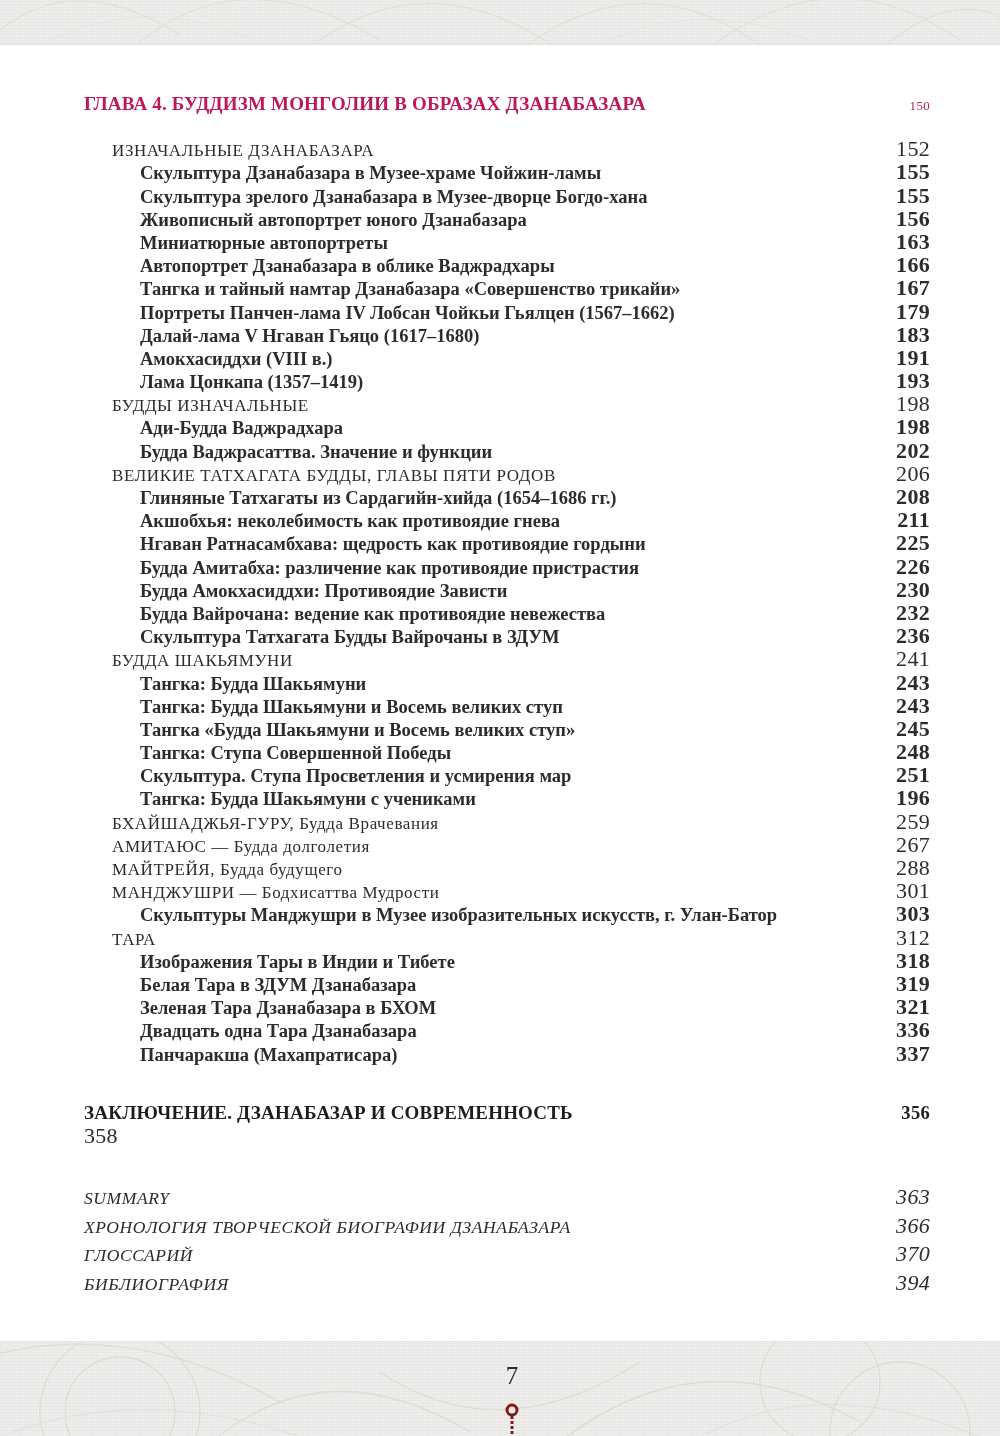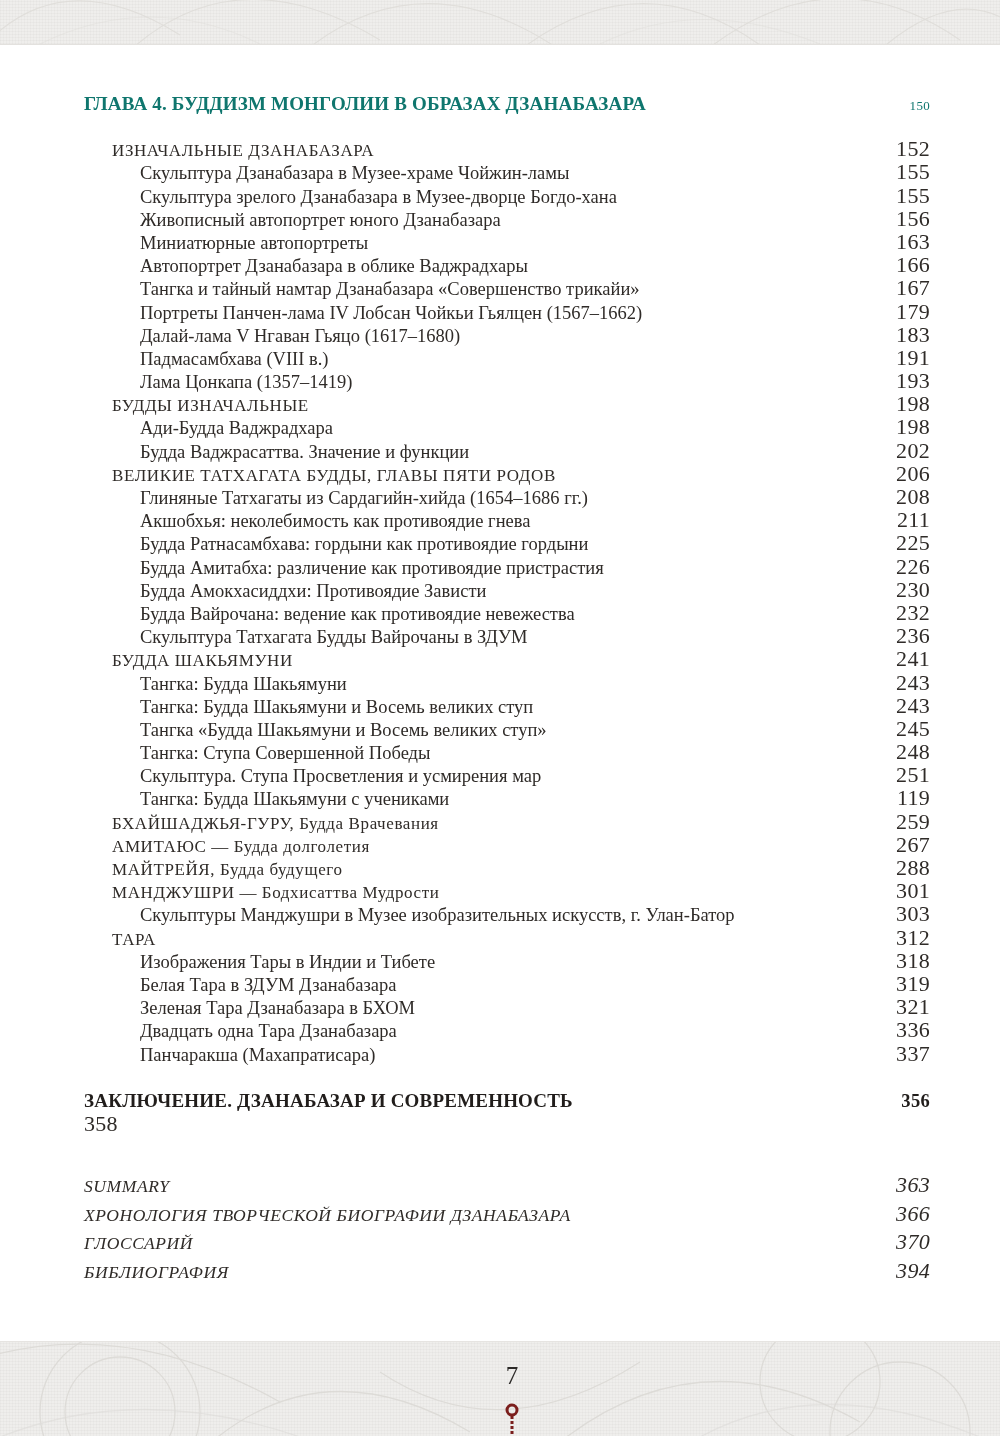--- a/index.html
+++ b/index.html
@@ -22,27 +22,27 @@
   .band svg{position:absolute;top:0;left:0;}
   
   .toc{
     position:absolute;left:84px;right:70px;top:92px;
   }
   .row{
     display:flex;justify-content:space-between;align-items:baseline;
     line-height:23.2px;height:23.2px;white-space:nowrap;
   }
   .row .pg{font-size:22px;letter-spacing:0.3px;}
-  .chapter{font-weight:700;font-size:19px;letter-spacing:0.2px;color:#0f766e;margin-bottom:22px;}
+  .chapter{font-weight:700;font-size:19px;letter-spacing:0.2px;color:#be185d;margin-bottom:22px;}
   .chapter .pg{font-weight:400;font-size:13px;}
   .lvl1{font-size:17px;letter-spacing:0.6px;}
   .lvl1 .lbl{padding-left:28px;}
-  .lvl2{font-size:18.5px;}
+  .lvl2{font-size:18.5px;font-weight:bold;}
   .lvl2 .lbl{padding-left:56px;}
-  .concl-block{margin-top:24px;}
+  .concl-block{margin-top:36px;}
   .concl-main{font-weight:700;font-size:19px;letter-spacing:0.2px;color:#211d1b;}
   .concl-main .pg{font-weight:700;font-size:18.5px;}
   .concl-sub{font-size:17px;letter-spacing:0.6px;}
   .concl-sub .lbl{padding-left:14px;}
   .backmatter{margin-top:36px;font-style:italic;}
   .backmatter .row{line-height:28.6px;height:28.6px;font-size:17.5px;letter-spacing:0.6px;}
   
   .folio{
     position:absolute;top:1362px;left:0;width:1024px;text-align:center;
     font-size:25px;color:#2c2a28;z-index:3;
@@ -103,21 +103,21 @@
       </div>
       <div class="row lvl2">
         <span class="lbl">Портреты Панчен-лама IV Лобсан Чойкьи Гьялцен (1567–1662)</span>
         <span class="pg">179</span>
       </div>
       <div class="row lvl2">
         <span class="lbl">Далай-лама V Нгаван Гьяцо (1617–1680)</span>
         <span class="pg">183</span>
       </div>
       <div class="row lvl2">
-        <span class="lbl">Падмасамбхава (VIII в.)</span>
+        <span class="lbl">Амокхасиддхи (VIII в.)</span>
         <span class="pg">191</span>
       </div>
       <div class="row lvl2">
         <span class="lbl">Лама Цонкапа (1357–1419)</span>
         <span class="pg">193</span>
       </div>
       <div class="row lvl1">
         <span class="lbl">БУДДЫ ИЗНАЧАЛЬНЫЕ</span>
         <span class="pg">198</span>
       </div>
@@ -135,21 +135,21 @@
       </div>
       <div class="row lvl2">
         <span class="lbl">Глиняные Татхагаты из Сардагийн-хийда (1654–1686 гг.)</span>
         <span class="pg">208</span>
       </div>
       <div class="row lvl2">
         <span class="lbl">Акшобхья: неколебимость как противоядие гнева</span>
         <span class="pg">211</span>
       </div>
       <div class="row lvl2">
-        <span class="lbl">Будда Ратнасамбхава: гордыни как противоядие гордыни</span>
+        <span class="lbl">Нгаван Ратнасамбхава: щедрость как противоядие гордыни</span>
         <span class="pg">225</span>
       </div>
       <div class="row lvl2">
         <span class="lbl">Будда Амитабха: различение как противоядие пристрастия</span>
         <span class="pg">226</span>
       </div>
       <div class="row lvl2">
         <span class="lbl">Будда Амокхасиддхи: Противоядие Зависти</span>
         <span class="pg">230</span>
       </div>
@@ -180,21 +180,21 @@
       <div class="row lvl2">
         <span class="lbl">Тангка: Ступа Совершенной Победы</span>
         <span class="pg">248</span>
       </div>
       <div class="row lvl2">
         <span class="lbl">Скульптура. Ступа Просветления и усмирения мар</span>
         <span class="pg">251</span>
       </div>
       <div class="row lvl2">
         <span class="lbl">Тангка: Будда Шакьямуни с учениками</span>
-        <span class="pg">119</span>
+        <span class="pg">196</span>
       </div>
       <div class="row lvl1">
         <span class="lbl">БХАЙШАДЖЬЯ-ГУРУ, Будда Врачевания</span>
         <span class="pg">259</span>
       </div>
       <div class="row lvl1">
         <span class="lbl">АМИТАЮС — Будда долголетия</span>
         <span class="pg">267</span>
       </div>
       <div class="row lvl1">

